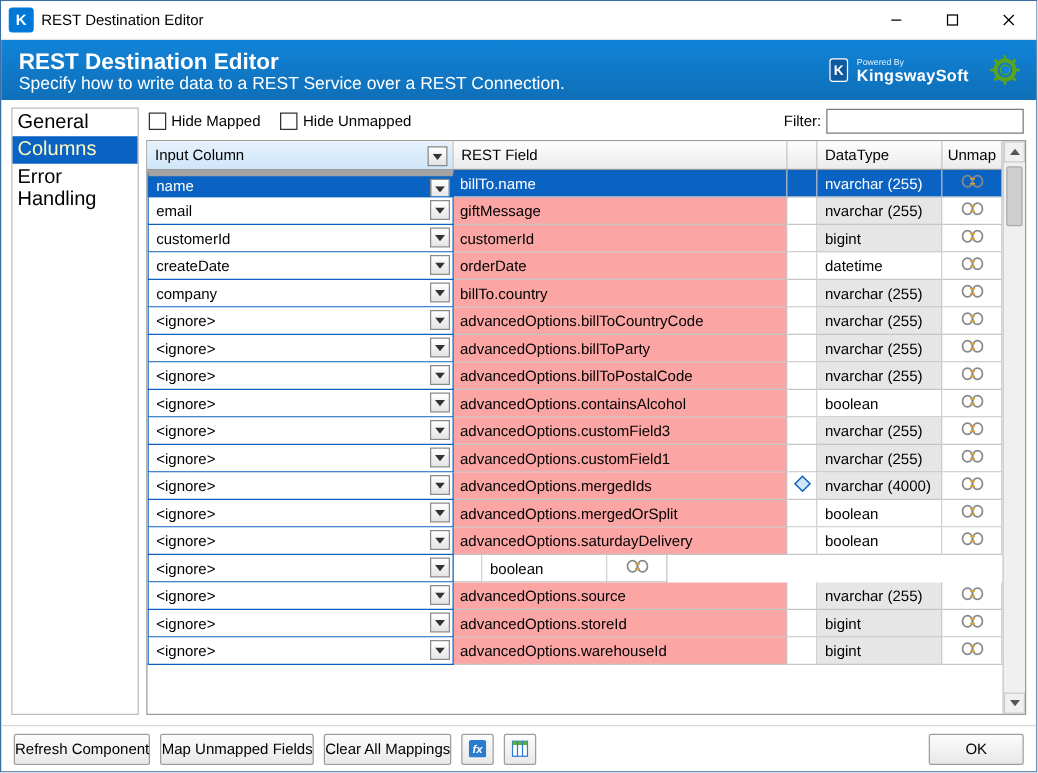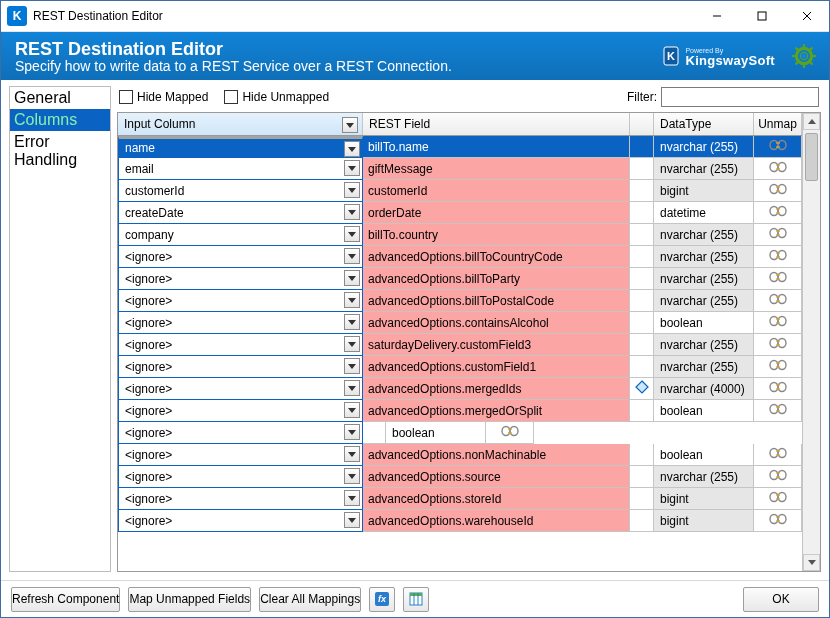--- a/index.html
+++ b/index.html
@@ -19,21 +19,21 @@
   .banner .right{position:absolute;right:12px;top:0;height:48px;display:flex;align-items:center;gap:16px}
   .kws-logo{display:flex;align-items:center;gap:4px}
   .gear{width:26px;height:26px}
   .kws-text{display:flex;flex-direction:column;line-height:10px}
   .kws-text .pb{font-size:7px;color:#dff1ff}
   .kws-text .nm{font-size:13px;font-weight:bold;color:#fff;letter-spacing:.3px}
   
   .content{flex:1;display:flex;flex-direction:column;padding:6px 8px 8px 8px;gap:6px;min-height:0}
   .nav{width:100px;border:1px solid #bcbcbc;background:#fff}
   .nav .item{padding:2px 4px;font-size:16px}
-  .nav .item.sel{background:#0a63c2;color:#86efac}
+  .nav .item.sel{background:#0a63c2;color:#fef9c3}
   .right-col{flex:1;display:flex;flex-direction:column;min-width:0}
   .toolbar{height:22px;display:flex;align-items:center;gap:16px;padding:0 2px}
   .chk{display:flex;align-items:center;gap:4px}
   .chk .box{width:12px;height:12px;border:1px solid #333;background:#fff}
   .filter-wrap{margin-left:auto;display:flex;align-items:center;gap:4px}
   .filter-wrap input{width:150px;height:18px;border:1px solid #7a7a7a;font-size:12px;padding:0 3px}
   .grid-wrap{flex:1;display:flex;border:1px solid #9a9a9a;min-height:0;margin-top:4px}
   .grid{flex:1;display:flex;flex-direction:column;min-width:0}
   .ghead{display:flex;background:linear-gradient(#fdfdfd,#ececec);border-bottom:1px solid #9a9a9a;height:22px}
   .ghead .gh{border-right:1px solid #c5c5c5;padding:3px 6px;font-size:12px;box-sizing:border-box;display:flex;align-items:center;position:relative}
@@ -43,21 +43,21 @@
   .gh.ico{width:24px;padding:0}
   .gh.dt{width:100px}
   .gh.um{width:48px;justify-content:center}
   .gbody{flex:1;overflow:hidden;position:relative}
   .rows{position:absolute;inset:0;overflow:hidden}
   .row{display:flex;height:22px;box-sizing:border-box}
   .row.sel .cell{background:#0a63c2;color:#fff}
   .row.sel .cell.input, .row.sel .cell.dt, .row.sel .cell.um{background:#0a63c2}
   .cell{border-right:1px solid #c5c5c5;border-bottom:1px solid #c5c5c5;padding:2px 6px;box-sizing:border-box;display:flex;align-items:center;font-size:12px;overflow:hidden;white-space:nowrap}
   .cell.input{width:245px;border:1px solid #0a63c2;border-top:none;position:relative;background:#fff;margin-right:-1px}
-  .row:first-child .cell.input{border-top:3px solid #a3a3a3;}
+  .row:first-child .cell.input{border-top:5px solid #a3a3a3;}
   .cell.input .dd{position:absolute;right:2px;top:2px}
   .cell.field{flex:1;background:#fca5a5}
   .cell.ico{width:24px;justify-content:center;background:#fff;padding:0}
   .cell.dt{width:100px;background:#fff}
   .cell.dt.shaded{background:#e6e6e6}
   .cell.um{width:48px;justify-content:center;background:#fff}
   .dd{width:14px;height:14px;border:1px solid #8a8a8a;background:linear-gradient(#fff,#e4e4e4);display:flex;align-items:center;justify-content:center}
   .dd svg{width:8px;height:5px}
   .unmap-icon svg{width:18px;height:12px}
   .ico-diamond svg{width:14px;height:14px}
@@ -368,21 +368,21 @@
                   </div>
                   <div class="row">
                     <div class="cell input">
                       <span>&lt;ignore&gt;</span>
                       <span class="dd">
                         <svg viewBox="0 0 8 5">
                           <polygon points="0,0 8,0 4,5" fill="#333"></polygon>
                         </svg>
                       </span>
                     </div>
-                    <div class="cell field">saturdayDelivery.customField3</div>
+                    <div class="cell field">advancedOptions.customField3</div>
                     <div class="cell ico"></div>
                     <div class="cell dt shaded">nvarchar (255)</div>
                     <div class="cell um">
                       <span class="unmap-icon"><svg viewBox="0 0 18 12">
                           <ellipse cx="5" cy="6" rx="4" ry="4.5" fill="none" stroke="#888" stroke-width="1.4"></ellipse>
                           <ellipse cx="13" cy="6" rx="4" ry="4.5" fill="none" stroke="#888" stroke-width="1.4"></ellipse>
                           <line x1="7" y1="4" x2="11" y2="4" stroke="#d8a63a" stroke-width="1.3"></line>
                           <line x1="7" y1="8" x2="11" y2="8" stroke="#d8a63a" stroke-width="1.3"></line>
                         </svg></span>
                     </div>
@@ -456,41 +456,41 @@
                   </div>
                   <div class="row">
                     <div class="cell input">
                       <span>&lt;ignore&gt;</span>
                       <span class="dd">
                         <svg viewBox="0 0 8 5">
                           <polygon points="0,0 8,0 4,5" fill="#333"></polygon>
                         </svg>
                       </span>
                     </div>
+                    <div class="cell field">advancedOptions.saturdayDelivery</div>
                     <div class="cell ico"></div>
                     <div class="cell dt">boolean</div>
                     <div class="cell um">
                       <span class="unmap-icon"><svg viewBox="0 0 18 12">
                           <ellipse cx="5" cy="6" rx="4" ry="4.5" fill="none" stroke="#888" stroke-width="1.4"></ellipse>
                           <ellipse cx="13" cy="6" rx="4" ry="4.5" fill="none" stroke="#888" stroke-width="1.4"></ellipse>
                           <line x1="7" y1="4" x2="11" y2="4" stroke="#d8a63a" stroke-width="1.3"></line>
                           <line x1="7" y1="8" x2="11" y2="8" stroke="#d8a63a" stroke-width="1.3"></line>
                         </svg></span>
                     </div>
                   </div>
                   <div class="row">
                     <div class="cell input">
                       <span>&lt;ignore&gt;</span>
                       <span class="dd">
                         <svg viewBox="0 0 8 5">
                           <polygon points="0,0 8,0 4,5" fill="#333"></polygon>
                         </svg>
                       </span>
                     </div>
-                    <div class="cell field">advancedOptions.nonMachinable</div>
                     <div class="cell ico"></div>
                     <div class="cell dt">boolean</div>
                     <div class="cell um">
                       <span class="unmap-icon"><svg viewBox="0 0 18 12">
                           <ellipse cx="5" cy="6" rx="4" ry="4.5" fill="none" stroke="#888" stroke-width="1.4"></ellipse>
                           <ellipse cx="13" cy="6" rx="4" ry="4.5" fill="none" stroke="#888" stroke-width="1.4"></ellipse>
                           <line x1="7" y1="4" x2="11" y2="4" stroke="#d8a63a" stroke-width="1.3"></line>
                           <line x1="7" y1="8" x2="11" y2="8" stroke="#d8a63a" stroke-width="1.3"></line>
                         </svg></span>
                     </div>

